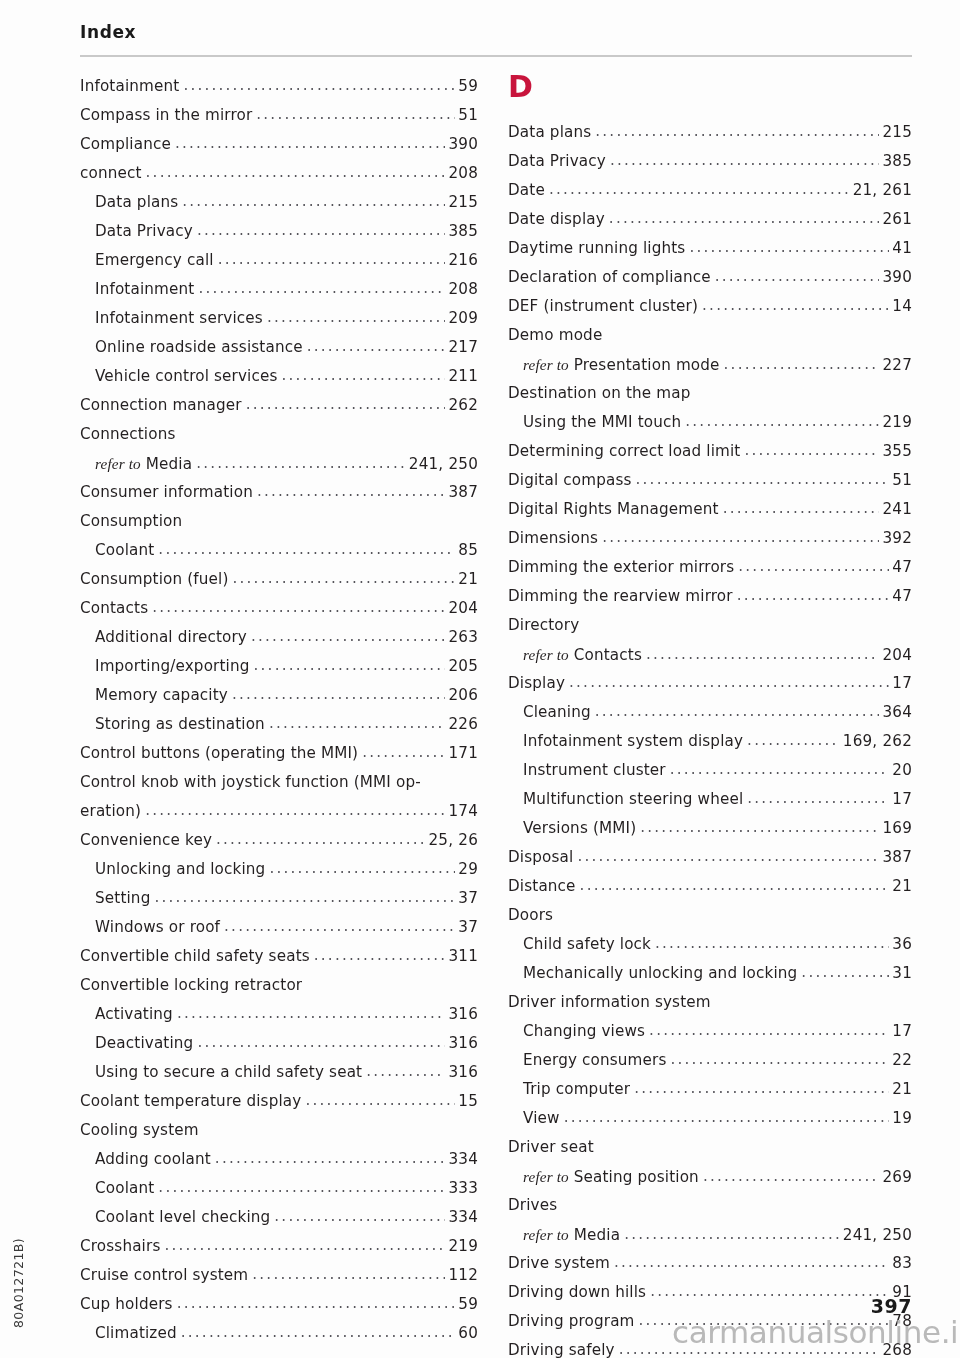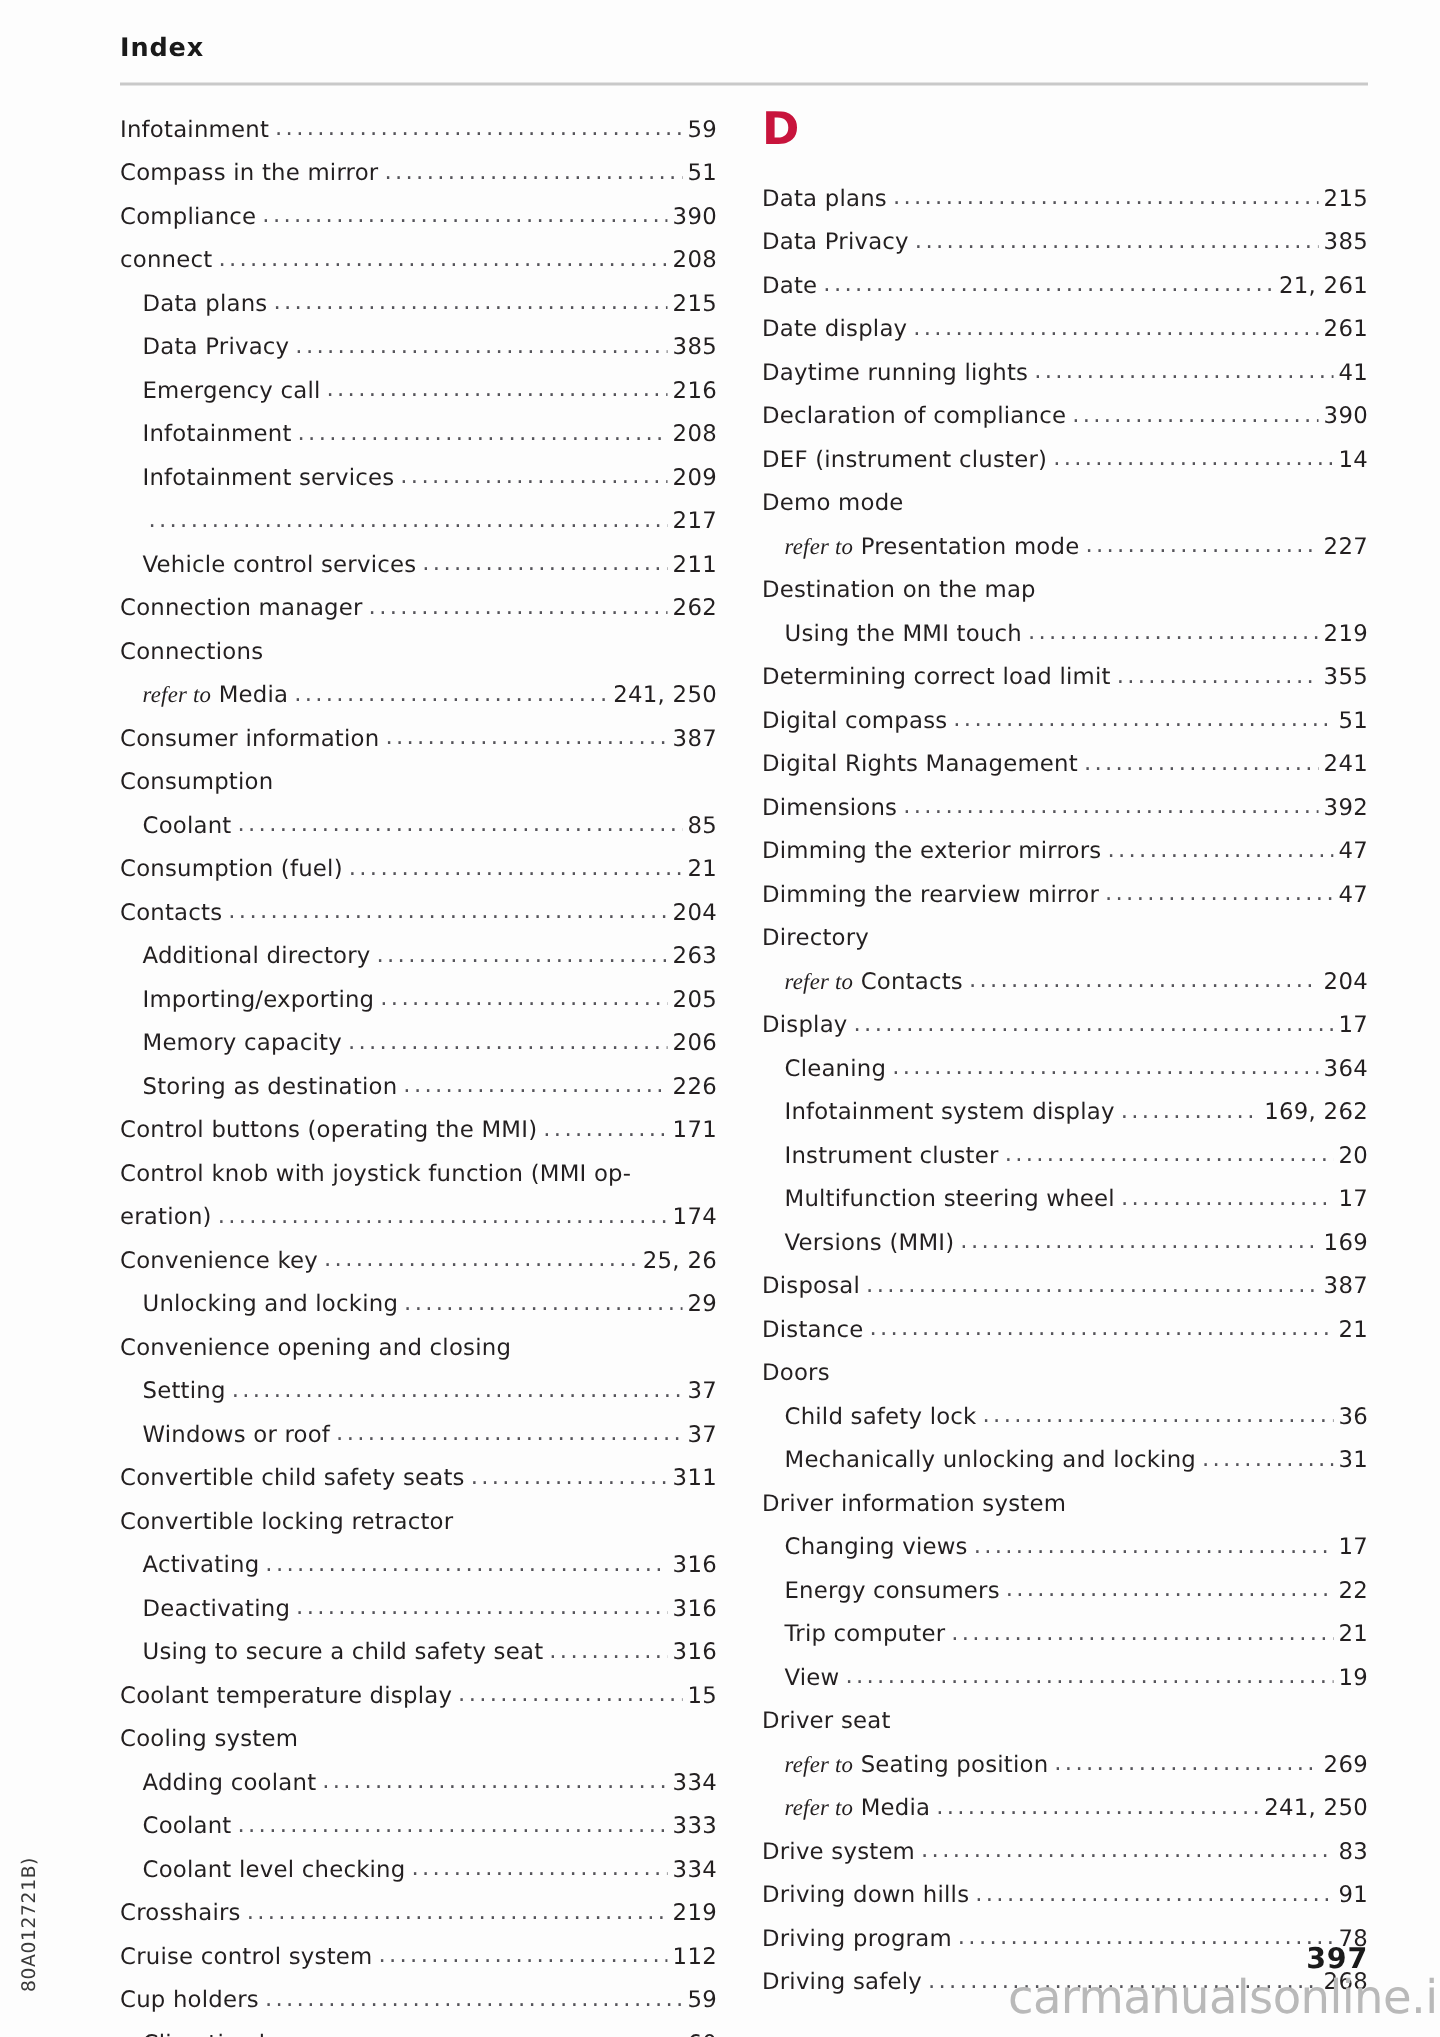--- a/index.html
+++ b/index.html
@@ -196,20 +196,21 @@
           <span class="entry-label">Infotainment</span>
           <span class="leader">..........................................................................................</span>
           <span class="entry-page">208</span>
         </div>
         <div class="entry sub">
           <span class="entry-label">Infotainment services</span>
           <span class="leader">..........................................................................................</span>
           <span class="entry-page">209</span>
         </div>
         <div class="entry sub">
+          <span class="entry-label">Online roadside assistance</span>
           <span class="leader">..........................................................................................</span>
           <span class="entry-page">217</span>
         </div>
         <div class="entry sub">
           <span class="entry-label">Vehicle control services</span>
           <span class="leader">..........................................................................................</span>
           <span class="entry-page">211</span>
         </div>
         <div class="entry">
           <span class="entry-label">Connection manager</span>
@@ -277,21 +278,20 @@
         <div class="entry">
           <span class="entry-label">Convenience key</span>
           <span class="leader">..........................................................................................</span>
           <span class="entry-page">25, 26</span>
         </div>
         <div class="entry sub">
           <span class="entry-label">Unlocking and locking</span>
           <span class="leader">..........................................................................................</span>
           <span class="entry-page">29</span>
         </div>
-        <div class="entry noleader"><span class="entry-label">Convenience opening and closing</span></div>
         <div class="entry sub">
           <span class="entry-label">Setting</span>
           <span class="leader">..........................................................................................</span>
           <span class="entry-page">37</span>
         </div>
         <div class="entry sub">
           <span class="entry-label">Windows or roof</span>
           <span class="leader">..........................................................................................</span>
           <span class="entry-page">37</span>
         </div>
@@ -517,20 +517,21 @@
           <span class="entry-label">View</span>
           <span class="leader">..........................................................................................</span>
           <span class="entry-page">19</span>
         </div>
         <div class="entry noleader"><span class="entry-label">Driver seat</span></div>
         <div class="entry sub">
           <span class="entry-label"><span class="refer">refer to</span> Seating position</span>
           <span class="leader">..........................................................................................</span>
           <span class="entry-page">269</span>
         </div>
+        <div class="entry noleader"><span class="entry-label">Drives</span></div>
         <div class="entry sub">
           <span class="entry-label"><span class="refer">refer to</span> Media</span>
           <span class="leader">..........................................................................................</span>
           <span class="entry-page">241, 250</span>
         </div>
         <div class="entry">
           <span class="entry-label">Drive system</span>
           <span class="leader">..........................................................................................</span>
           <span class="entry-page">83</span>
         </div>

